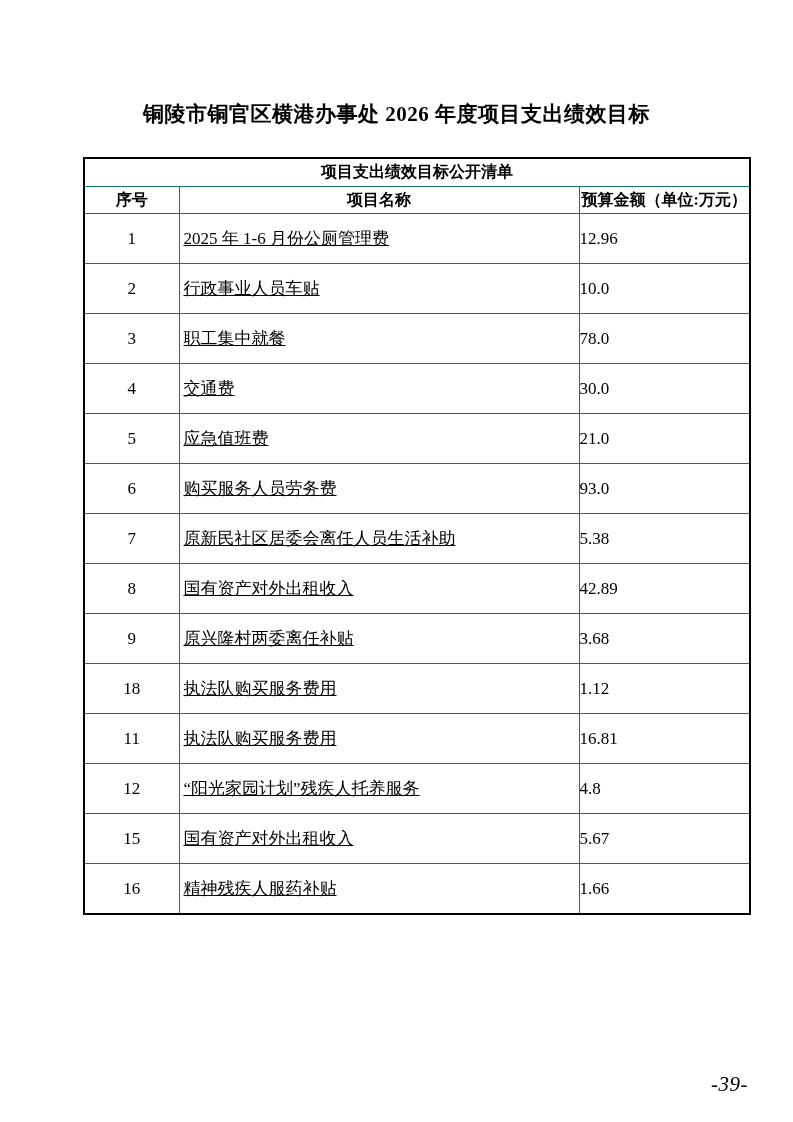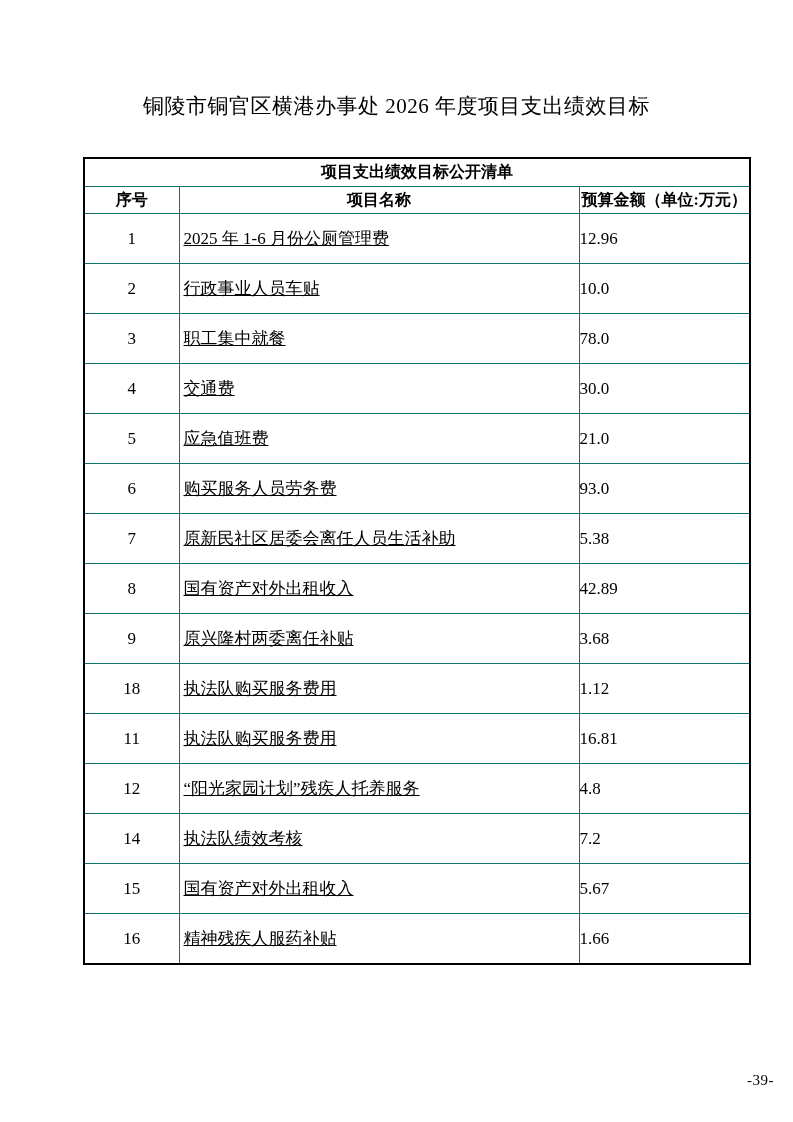--- a/index.html
+++ b/index.html
@@ -7,27 +7,27 @@
     width: 793px;
     height: 1122px;
     background: #ffffff;
     color: #000000;
     position: relative;
     font-family: "Liberation Serif", "DejaVu Serif", serif;
     overflow: hidden;
   }
   .doc-title {
     position: absolute;
-    top: 92px;
+    top: 100px;
     left: 0;
     width: 100%;
     margin: 0;
     text-align: center;
     font-size: 21px;
-    font-weight: 400;
+    font-weight: 700;
     letter-spacing: 0.5px;
     font-family: "Liberation Serif", "DejaVu Serif", serif;
   }
   table.perf-table {
     position: absolute;
     top: 157px;
     left: 83px;
     width: 666px;
     border-collapse: collapse;
     table-layout: fixed;
@@ -59,23 +59,24 @@
     height: 49px;
     font-size: 17px;
     font-weight: 400;
   }
   td.cell-no     { text-align: center; }
   td.cell-name   { text-align: left;  padding-left: 4px; text-decoration: underline; }
   td.cell-amount { text-align: left; padding-right: 5px; }
   .page-number {
     position: absolute;
     top: 1072px;
-    right: 19px;
-    font-size: 15px;
+    right: 45px;
+    font-size: 21px;
     letter-spacing: 0.5px;
+    font-style: italic;
   }
 </style>
 </head>
 <body>
 
 <div class="page">
 
   <h1 class="doc-title">铜陵市铜官区横港办事处 2026 年度项目支出绩效目标</h1>
 
   <table class="perf-table">
@@ -149,25 +150,20 @@
           <td class="cell-no">11</td>
           <td class="cell-name">执法队购买服务费用</td>
           <td class="cell-amount">16.81</td>
         </tr>
         <tr>
           <td class="cell-no">12</td>
           <td class="cell-name">“阳光家园计划”残疾人托养服务</td>
           <td class="cell-amount">4.8</td>
         </tr>
         <tr>
-          <td class="cell-no">14</td>
-          <td class="cell-name">执法队绩效考核</td>
-          <td class="cell-amount">7.2</td>
-        </tr>
-        <tr>
           <td class="cell-no">15</td>
           <td class="cell-name">国有资产对外出租收入</td>
           <td class="cell-amount">5.67</td>
         </tr>
         <tr>
           <td class="cell-no">16</td>
           <td class="cell-name">精神残疾人服药补贴</td>
           <td class="cell-amount">1.66</td>
         </tr>
       </tbody>

